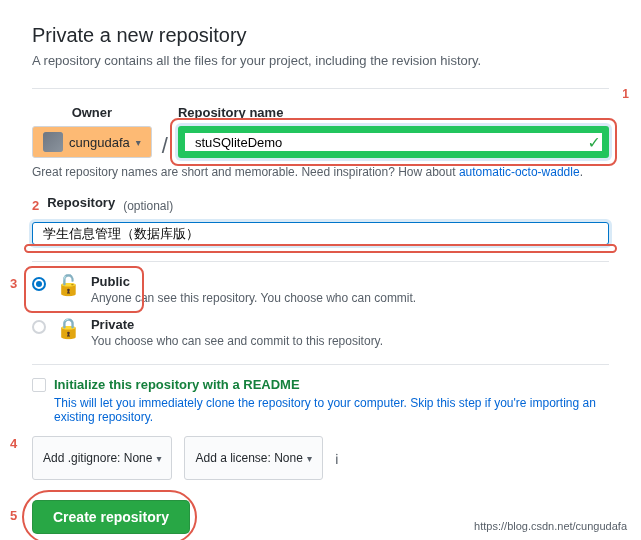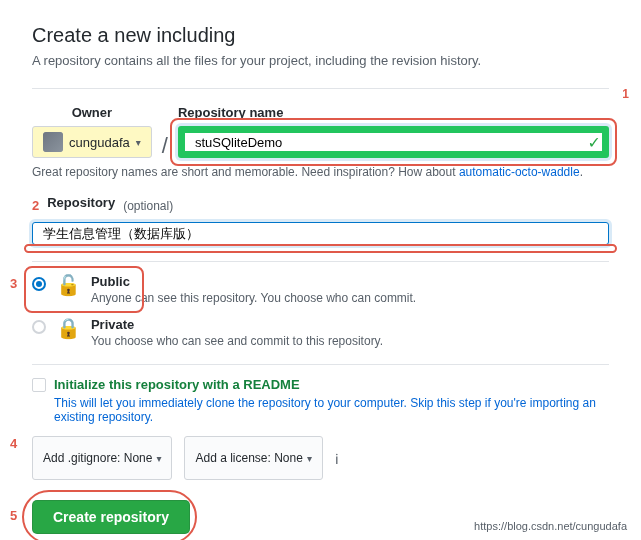--- a/index.html
+++ b/index.html
@@ -58,21 +58,21 @@
       flex: 1;
       position: relative;
     }
     .owner-select {
       display: flex;
       align-items: center;
       border: 1px solid #d1d5da;
       border-radius: 3px;
       padding: 5px 10px;
       cursor: pointer;
-      background: #fef9c3;
+      background: #fdba74;
       font-size: 13px;
       gap: 6px;
       height: 32px;
     }
     .owner-avatar {
       width: 20px;
       height: 20px;
       border-radius: 3px;
       background: #8b949e;
       display: inline-flex;
@@ -367,21 +367,21 @@
       font-size: 13px;
       font-weight: 600;
     }
   </style>
 </head>
 <body>
 
 
 
 
-<h1>Create a new including</h1>
+<h1>Private a new repository</h1>
 <p class="subtitle">A repository contains all the files for your project, including the revision history.</p>
 <hr class="divider">
 
 
 <div class="owner-repo-row">
 
   <div class="owner-group">
     <div class="field-label">Owner</div>
     <div class="owner-select">
       <div class="owner-avatar">

